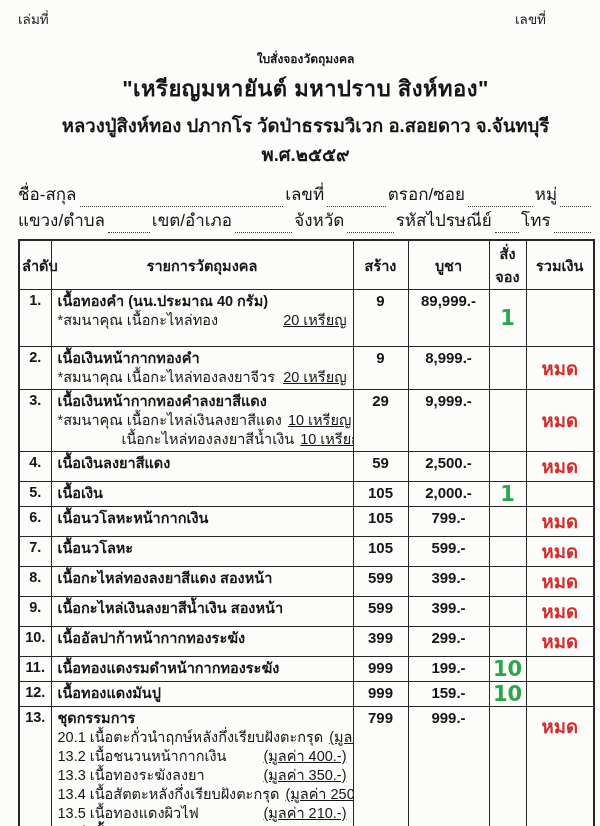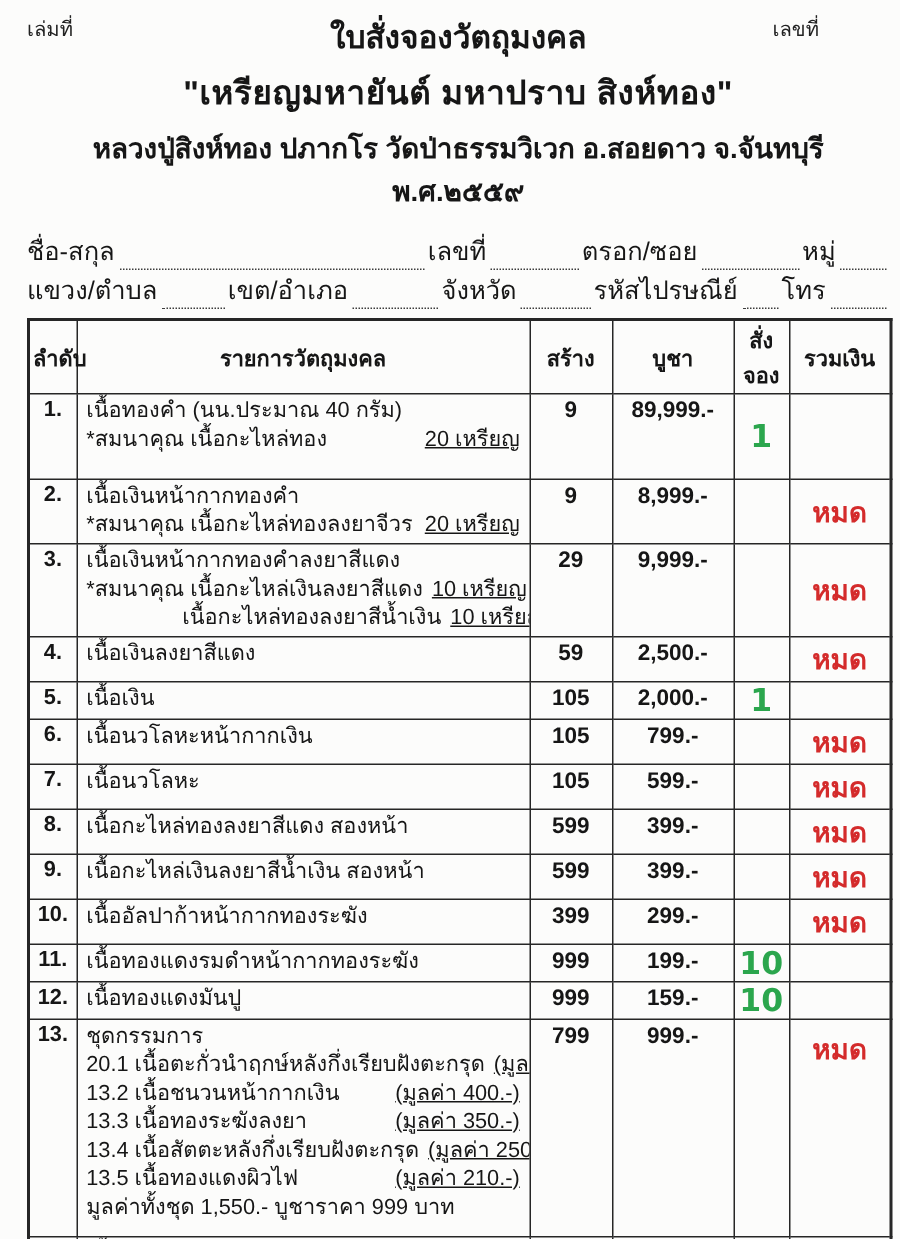--- a/index.html
+++ b/index.html
@@ -10,21 +10,21 @@
     color: #161616;
     font-family: "Liberation Sans", sans-serif;
     overflow: hidden;
   }
   .page { padding: 8px 7px 0 18px; width: 600px; }
 
   
   .top-row { display: flex; justify-content: space-between; align-items: flex-start; font-size: 13.5px; }
   .top-row .corner { width: 90px; color: #222; }
   .top-row .corner.right { text-align: left; padding-left: 12px; }
-  .form-title { font-size: 21px; font-weight: bold; text-align: center; flex: 1; }
+  .form-title { font-size: 12px; font-weight: bold; text-align: center; flex: 1; margin-top: 41px; }
 
   .main-title { text-align: center; font-size: 22px; font-weight: bold; margin-top: 3px; letter-spacing: .5px; }
   .subtitle { text-align: center; font-size: 18.5px; font-weight: bold; margin-top: 5px; }
 
   
   #fill-rows { margin-top: 12px; }
   .fill-row { display: flex; align-items: flex-end; height: 26px; font-size: 17px; }
   .fill-row .flabel { white-space: nowrap; padding: 0 1px 0 0; }
   .fill-row .dots, .dots {
     display: inline-block; flex-grow: 1; height: 16px;
@@ -32,21 +32,21 @@
   }
 
   
   #order-table { border-collapse: collapse; width: 575px; margin-top: 6px; table-layout: fixed; }
   #order-table th, #order-table td { border: 1px solid #262626; }
   #order-table { border: 2px solid #262626; }
   #order-table th { font-size: 14.5px; font-weight: bold; height: 22px; padding: 1px 2px; }
   td.c-no { text-align: center; vertical-align: top; font-weight: 600; font-size: 14.5px; padding-top: 2px; }
   td.c-item { padding: 2px 6px; vertical-align: top; overflow: hidden; }
   td.c-item .line { display: flex; justify-content: space-between; line-height: 19px; font-size: 14.5px; white-space: nowrap; }
-  td.c-item .line.main { font-weight: normal; }
+  td.c-item .line.main { font-weight: bold; }
   td.c-item .line.sub { font-weight: normal; }
   td.c-item .line.sub2 { font-weight: normal; padding-left: 64px; }
   td.c-item .rt { font-weight: normal; padding-left: 6px; text-decoration: underline; }
   td.c-made, td.c-price { text-align: center; vertical-align: top; font-weight: bold; font-size: 15px; padding-top: 2px; }
   td.c-order, td.c-total { text-align: center; vertical-align: middle; }
   .hand { color: var(--green, #2ba64d); font-weight: bold; font-size: 21px; font-family: "DejaVu Sans", sans-serif; }
   .stamp { color: var(--red, #d42b2b); font-weight: bold; font-size: 18.5px; }
 
   #order-table tbody tr:nth-child(1)  { height: 57px; }
   #order-table tbody tr:nth-child(2)  { height: 41px; }

